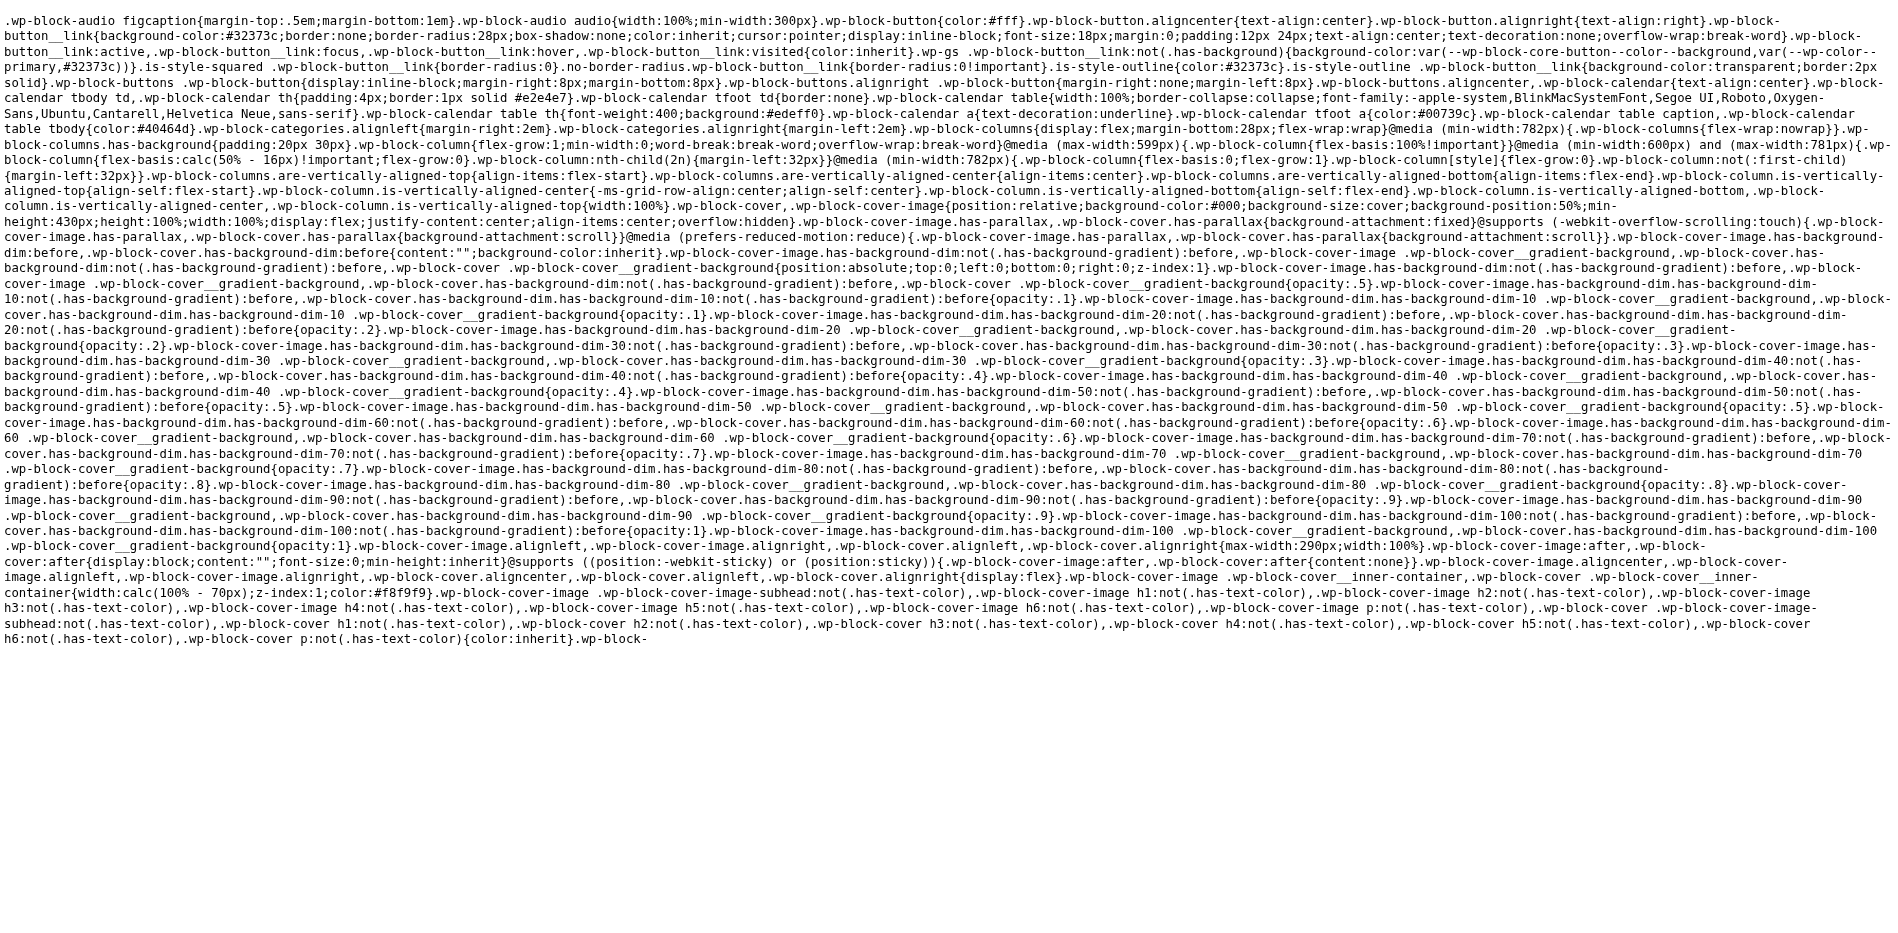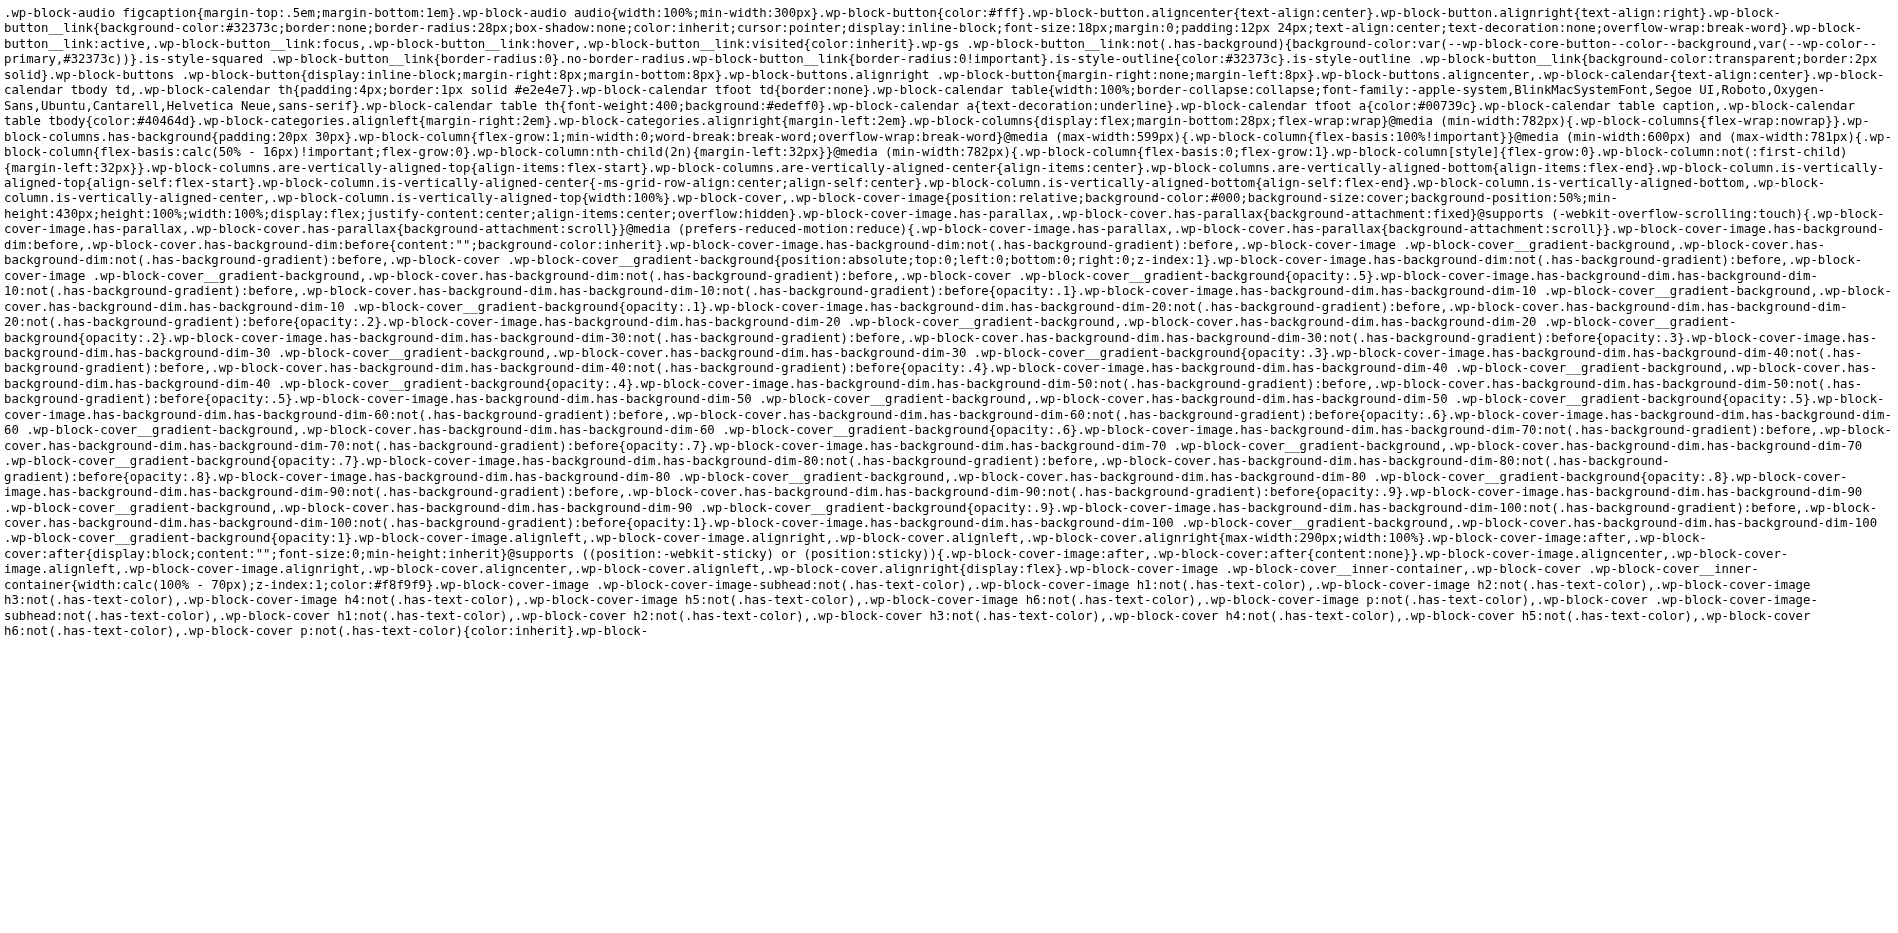--- a/index.html
+++ b/index.html
@@ -10,21 +10,21 @@
   }
   body {
     width: 1898px;
     height: 933px;
     overflow: hidden;
     font-family: "DejaVu Sans Mono", "Liberation Mono", monospace;
   }
   #css-dump {
     display: block;
     width: 1898px;
-    padding: 6px 4px 0 4px;
+    padding: 14px 4px 0 4px;
     box-sizing: border-box;
     margin: 0;
     color: #000000;
     font-family: "DejaVu Sans Mono", "Liberation Mono", monospace;
     font-size: 12.3px;
     line-height: 15.45px;
     letter-spacing: 0px;
     white-space: pre-wrap;
     word-break: break-word;
     overflow-wrap: break-word;

